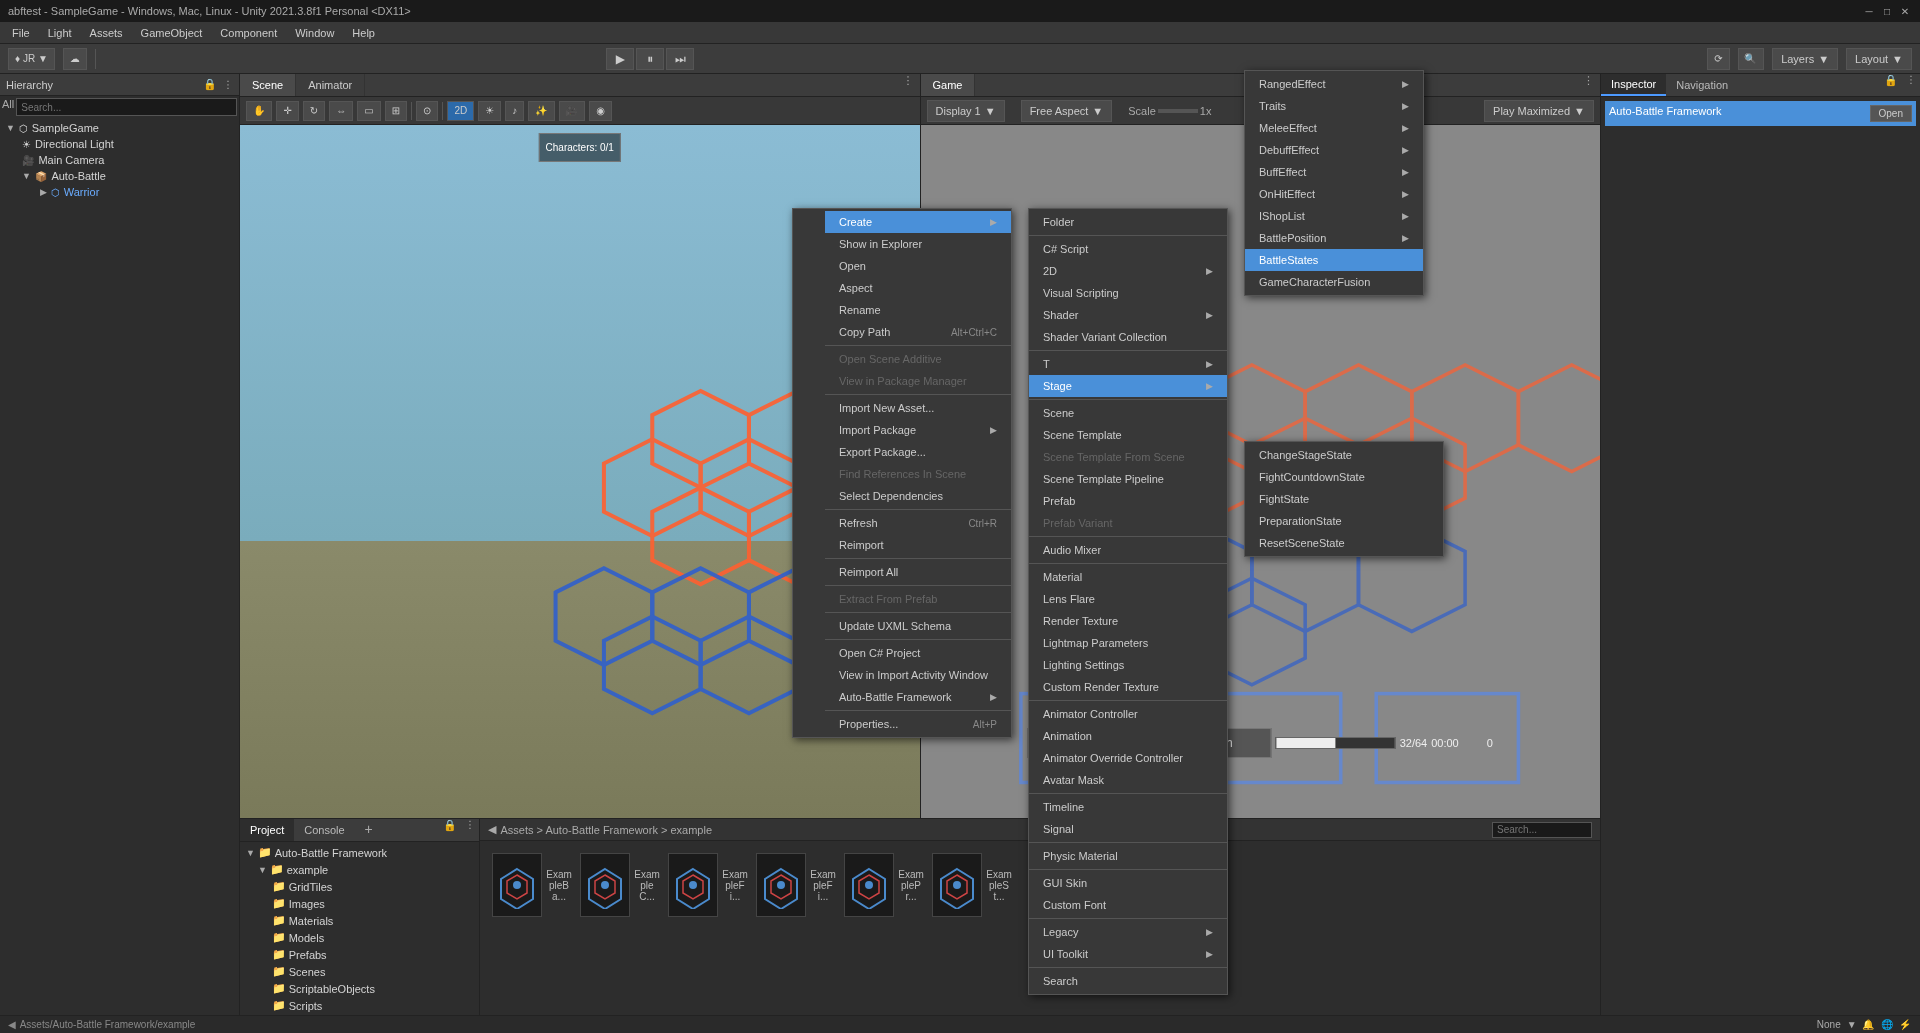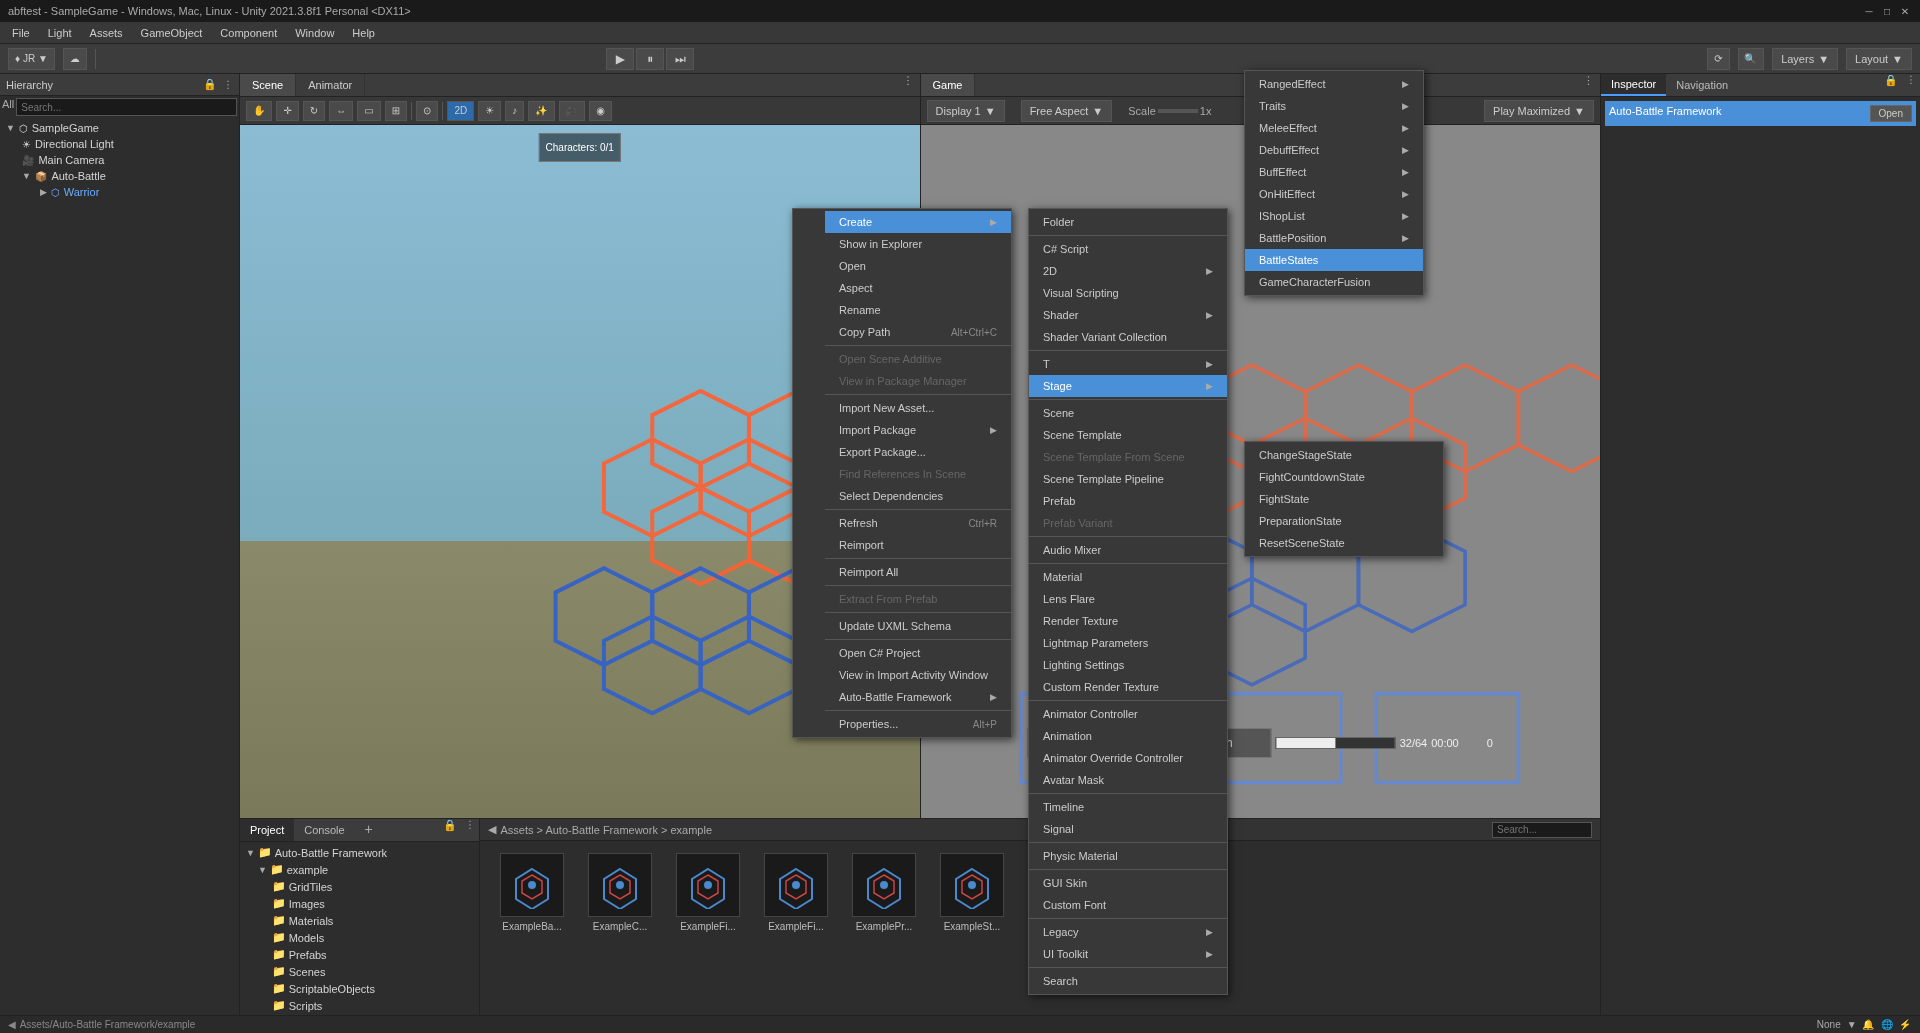--- a/index.html
+++ b/index.html
@@ -286,21 +286,21 @@
       display: flex;
       flex-wrap: wrap;
       gap: 8px;
       padding: 12px;
       align-content: flex-start;
       overflow: auto;
     }
     .asset-item {
       width: 80px;
       display: flex;
-      flex-direction: column;
+      flex-direction: row;
       align-items: center;
       gap: 4px;
       cursor: pointer;
     }
     .asset-icon {
       width: 64px; height: 64px;
       background: #1a1a1a;
       border: 1px solid #444;
       display: flex; align-items: center; justify-content: center;
       font-size: 28px;

